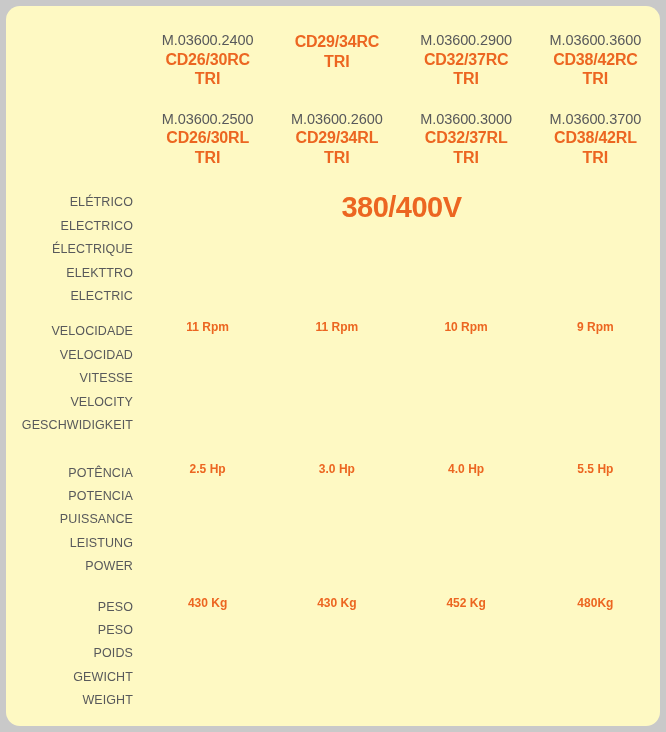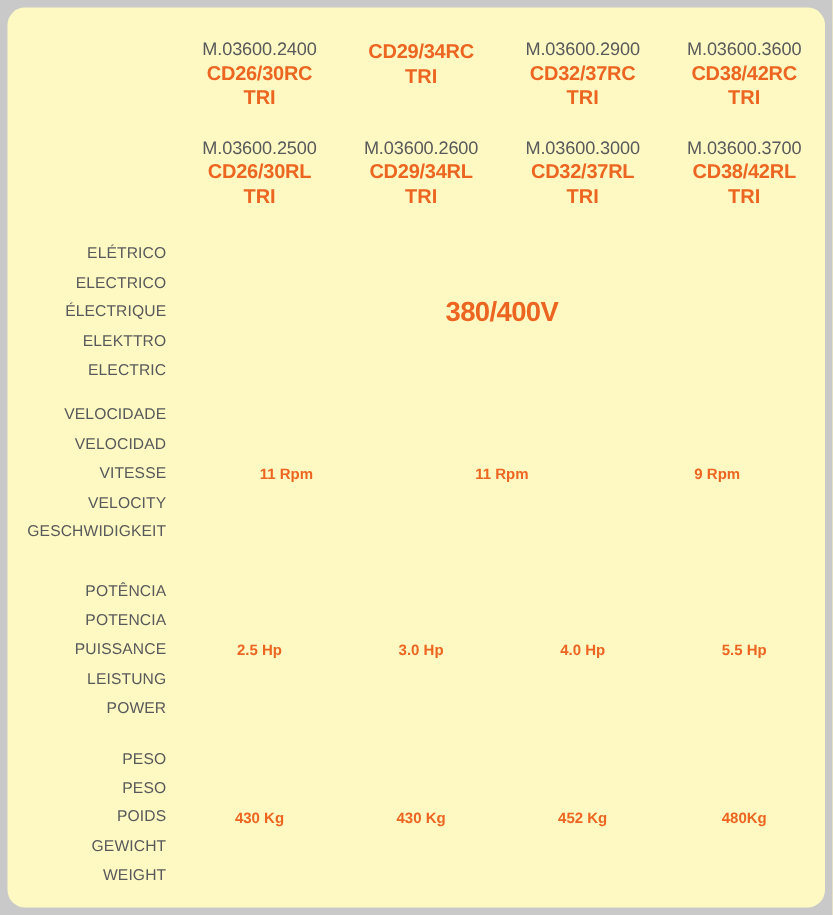--- a/index.html
+++ b/index.html
@@ -61,21 +61,21 @@
   }
   .model-phase {
     font-size: 16px;
     font-weight: bold;
     color: #ec6621;
   }
 
   
   .spec-row {
     display: flex;
-    align-items: center;
+    align-items: flex-start;
     width: 100%;
   }
   .spec-row.voltage-row { margin-top: 24px; }
   .spec-row.velocity-row { margin-top: 12px; }
   .spec-row.power-row { margin-top: 24px; }
   .spec-row.weight-row { margin-top: 17px; }
 
   .spec-labels {
     width: 137px;
     flex: 0 0 137px;
@@ -98,21 +98,21 @@
   .spec-value {
     flex: 1 1 0;
     text-align: center;
     font-size: 12px;
     font-weight: bold;
     color: #ec6621;
     white-space: nowrap;
   }
   .spec-value.wide {
     flex: 1 1 100%;
-    font-size: 22px;
+    font-size: 29px;
     letter-spacing: -0.5px;
   }
 </style>
 </head>
 <body>
 
 <div class="spec-panel">
 
   <div class="header-block">
 
@@ -190,20 +190,21 @@
     <div class="spec-labels">
       <div class="spec-label">VELOCIDADE</div>
       <div class="spec-label">VELOCIDAD</div>
       <div class="spec-label">VITESSE</div>
       <div class="spec-label">VELOCITY</div>
       <div class="spec-label">GESCHWIDIGKEIT</div>
     </div>
     <div class="spec-values">
       <div class="spec-value">11 Rpm</div>
       <div class="spec-value">11 Rpm</div>
+      <div class="spec-value">10 Rpm</div>
       <div class="spec-value">9 Rpm</div>
     </div>
   </div>
 
   <div class="spec-row power-row">
     <div class="spec-labels">
       <div class="spec-label">POTÊNCIA</div>
       <div class="spec-label">POTENCIA</div>
       <div class="spec-label">PUISSANCE</div>
       <div class="spec-label">LEISTUNG</div>

